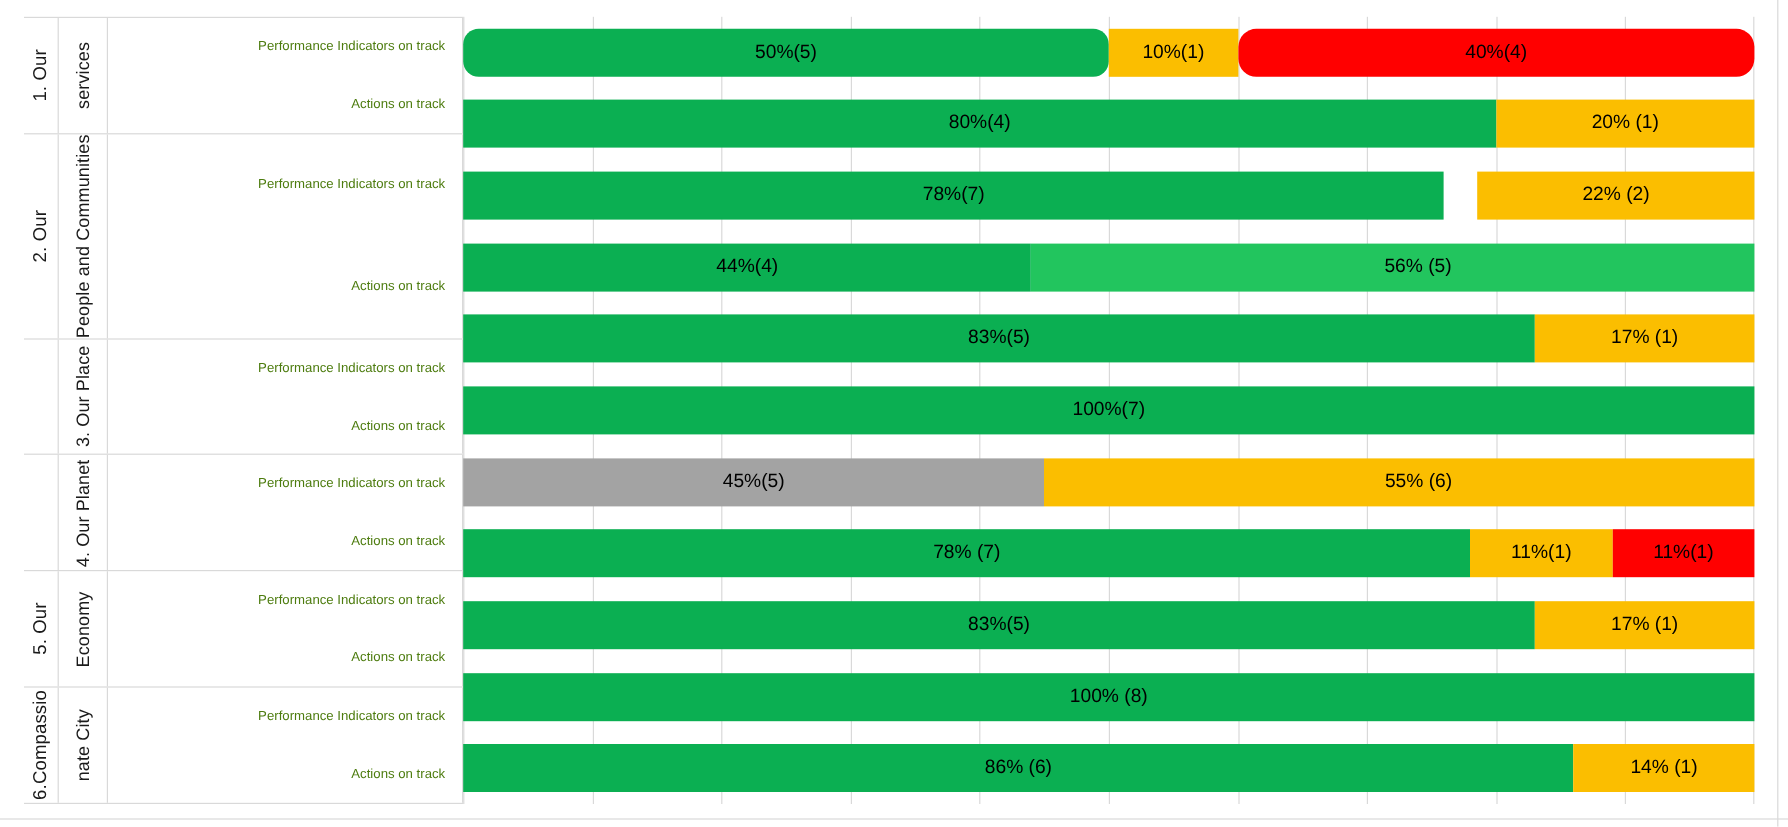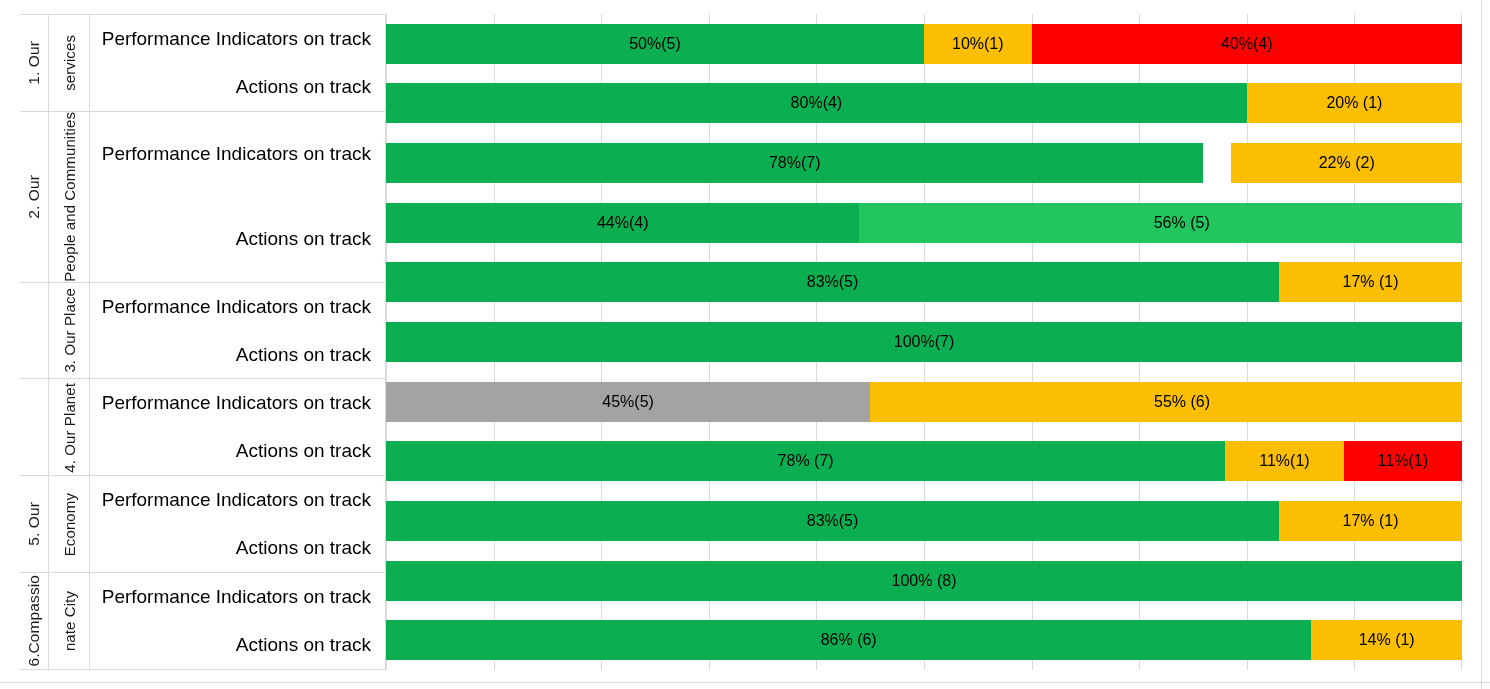--- a/index.html
+++ b/index.html
@@ -77,22 +77,22 @@
     flex-direction:column;
     border-right:1px solid #d9d9d9;
     box-sizing:border-box;
   }
   .series-cell{
     flex:1 1 0;
     display:flex;
     align-items:center;
     justify-content:flex-end;
     padding-right:14px;
-    font-size:19px;
-    color:#000000;
+    font-size:11px;
+    color:#4d7c0f;
     box-sizing:border-box;
     white-space:nowrap;
   }
 
   
   .plot{
     position:absolute;
     left:386px; top:14px;
     width:1076px; height:656px;
   }
@@ -234,27 +234,27 @@
         <div class="gridline" style="left: calc(50% + 0px); background: rgb(217, 217, 217);"></div>
         <div class="gridline" style="left: calc(60% + 0px); background: rgb(217, 217, 217);"></div>
         <div class="gridline" style="left: calc(70% + 0px); background: rgb(217, 217, 217);"></div>
         <div class="gridline" style="left: calc(80% + 0px); background: rgb(217, 217, 217);"></div>
         <div class="gridline" style="left: calc(90% + 0px); background: rgb(217, 217, 217);"></div>
         <div class="gridline last" style="left: calc(100% - 1px); background: rgb(217, 217, 217);"></div>
       </div>
     <div class="rows" id="bar-rows">
         <div class="row-slot">
           <div class="bar" title="1. Our services — Performance Indicators on track">
-            <div class="seg" style="width: 50%; background: rgb(11, 175, 82);">
+            <div class="seg" style="width: 50%; background: rgb(11, 175, 82); border-radius: 13px;">
               <span class="seg-label">50%(5)</span>
             </div>
             <div class="seg" style="width: 10%; background: rgb(251, 190, 0);">
               <span class="seg-label">10%(1)</span>
             </div>
-            <div class="seg" style="width: 40%; background: rgb(255, 0, 0);">
+            <div class="seg" style="width: 40%; background: rgb(255, 0, 0); border-radius: 15px;">
               <span class="seg-label">40%(4)</span>
             </div>
           </div>
         </div>
         <div class="row-slot">
           <div class="bar" title="1. Our services — Actions on track">
             <div class="seg" style="width: 80%; background: rgb(11, 175, 82);">
               <span class="seg-label">80%(4)</span>
             </div>
             <div class="seg" style="width: 20%; background: rgb(251, 190, 0);">

